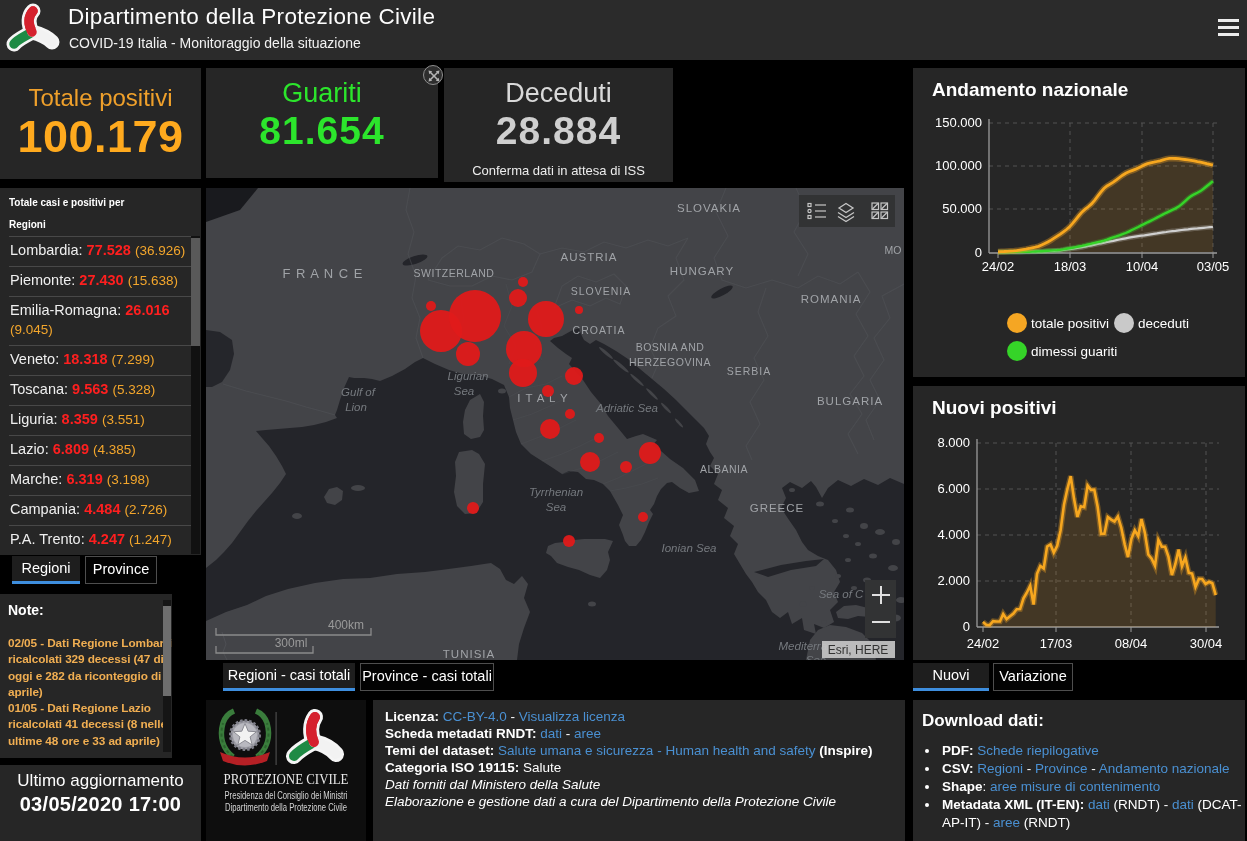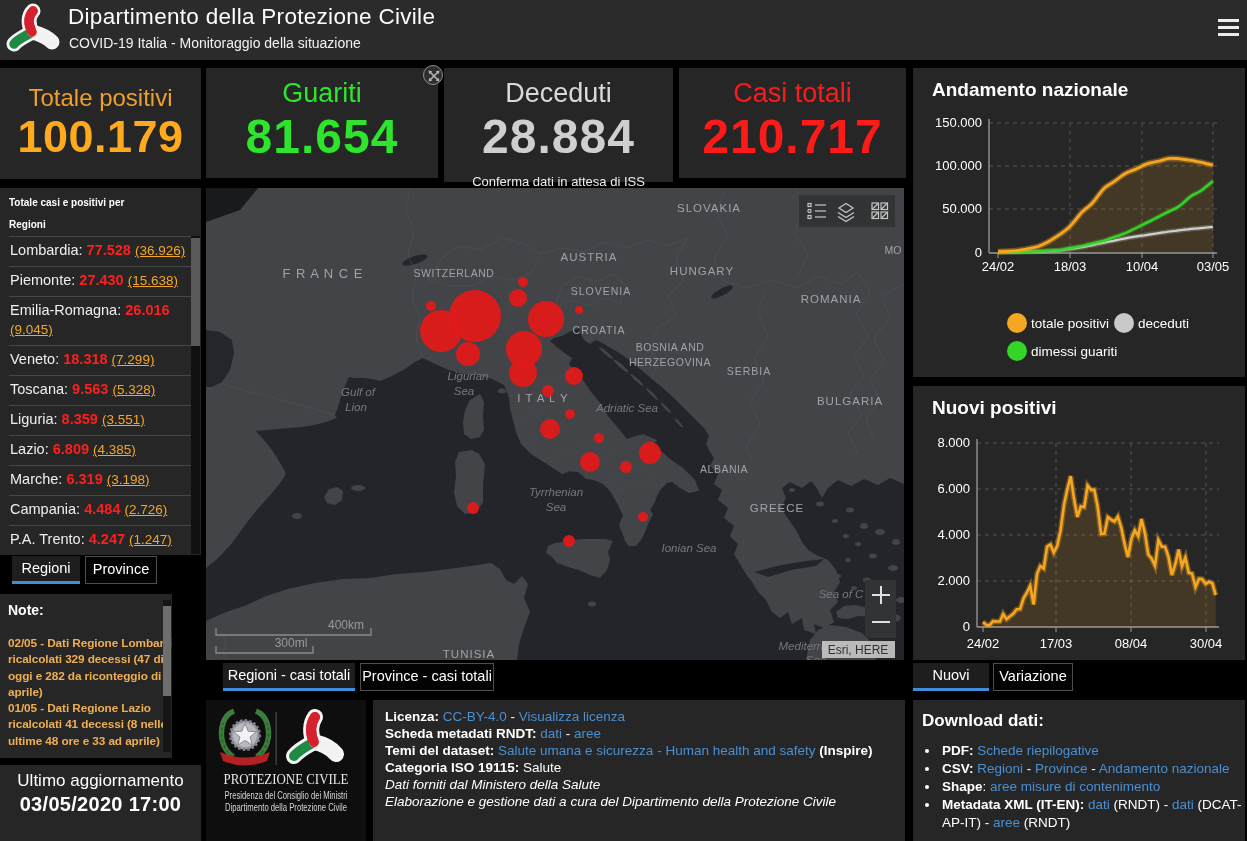--- a/index.html
+++ b/index.html
@@ -16,21 +16,21 @@
 #burger div { height:2.5px; background:#ececec; margin-bottom:4.5px; }
 
 #tpos { left:0; top:68px; width:201px; height:111px; text-align:center; }
 #tpos .t { margin-top:16px; font-size:24px; color:#efa02b; }
 #tpos .n { margin-top:-1px; font-size:45px; font-weight:bold; color:#ffaa1e; letter-spacing:0.5px;}
 
 #rlist { left:0; top:188px; width:201px; height:367px; overflow:hidden; }
 #rlist h2 { font-size:10px; font-weight:bold; padding:4px 0 0 9px; line-height:22px; }
 .rrow { border-top:1px solid #484848; margin:0 7px 0 9px; padding:4px 0 6px 1px; font-size:14.5px; line-height:19px; color:#efefef;}
 .rnum { color:#ff1f1f; font-weight:bold; }
-.rpar { color:#f3a62c; font-size:13.5px;text-decoration:underline; }
+.rpar { color:#f3a62c; font-size:13.5px; }
 #rscroll { position:absolute; right:1px; top:48px; width:9px; height:318px; background:#111; }
 #rthumb { position:absolute; right:1px; top:50px; width:9px; height:108px; background:#595959; }
 
 .tab { position:absolute; height:28px; font-size:14.5px; color:#fff; text-align:center; line-height:25px; white-space:nowrap; }
 .tab.act { background:#1e1e1e; border-bottom:3px solid #3e8ede; }
 .tab.ina { background:#030303; border:1px solid #4e4e4e; }
 
 #note { left:0; top:594px; width:172px; height:164px; overflow:hidden; }
 #note .nt { font-weight:bold; font-size:14px; padding:8px 0 0 8px; }
 #note .body { padding:17px 0 0 8px; color:#f0ae52; font-weight:bold; font-size:11.8px; line-height:16.3px; white-space:nowrap; letter-spacing:-0.1px; }
@@ -39,21 +39,21 @@
 
 #ult { left:0; top:765px; width:201px; height:76px; text-align:center; }
 #ult .a { margin-top:6px; font-size:17px; color:#fdfdfd; }
 #ult .b { font-size:20px; font-weight:bold; margin-top:2px; letter-spacing:0.3px;}
 
 .stat { text-align:center; }
 #sg { left:206px; top:68px; width:232px; height:110px;}
 #sd { left:444px; top:68px; width:229px; height:114px;}
 #sc { left:679px; top:68px; width:227px; height:110px;}
 .stat .t { margin-top:10px; font-size:27px; }
-.stat .n { font-size:48px; font-weight:bold; margin-top:0px; letter-spacing:1px;}
+.stat .n { font-size:39px; font-weight:bold; margin-top:0px; letter-spacing:1px;}
 #sg .t,#sg .n { color:#2ce52c; }
 #sd .t { color:#d9d9d9;} #sd .n{ color:#cfcfcf;}
 #sc .t,#sc .n { color:#ff1a1a; }
 #sd .cap { font-size:13px; color:#ededed; margin-top:10px;}
 #expand { position:absolute; left:423px; top:65px; width:20px; height:20px; border:1.5px solid #909090; border-radius:50%; background:#2e2e2e; }
 
 #map { position:absolute; left:206px; top:188px; width:698px; height:472px; background:#202125;}
 
 #logo { left:206px; top:700px; width:160px; height:141px; background:#0e0e0e; }
 #lic { left:373px; top:700px; width:532px; height:141px; font-size:13.5px; line-height:17px; }
@@ -134,24 +134,20 @@
     </div>
 
   <div id="sg" class="panel stat">
       <div class="t">Guariti</div>
       <div class="n">81.654</div>
     </div>
   <div id="sd" class="panel stat">
       <div class="t">Deceduti</div>
       <div class="n">28.884</div>
       <div class="cap">Conferma dati in attesa di ISS</div>
-    </div>
-  <div id="sc" class="panel stat">
-      <div class="t">Casi totali</div>
-      <div class="n">210.717</div>
     </div>
   <div id="expand"><svg width="20" height="20" viewBox="0 0 20 20">
         <g stroke="#b5b5b5" stroke-width="1.6">
           <line x1="6" y1="6" x2="14" y2="14"></line>
           <line x1="14" y1="6" x2="6" y2="14"></line>
         </g>
         <g fill="#b5b5b5">
           <path d="M4.5,4.5 L8.2,5.3 L5.3,8.2 Z"></path>
           <path d="M15.5,4.5 L14.7,8.2 L11.8,5.3 Z"></path>
           <path d="M4.5,15.5 L5.3,11.8 L8.2,14.7 Z"></path>

